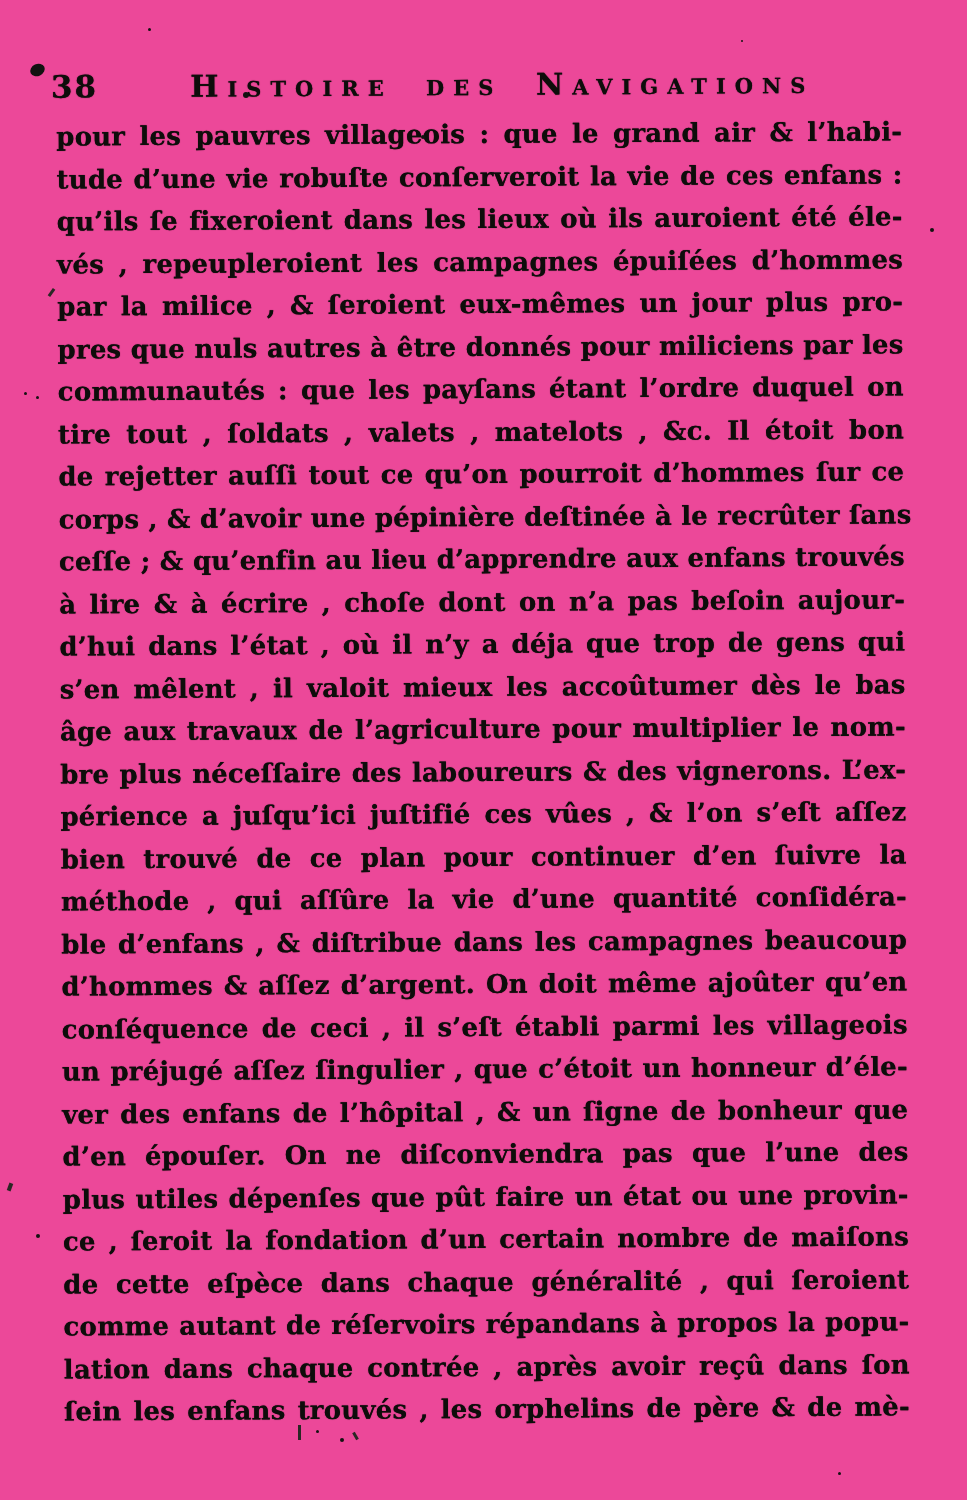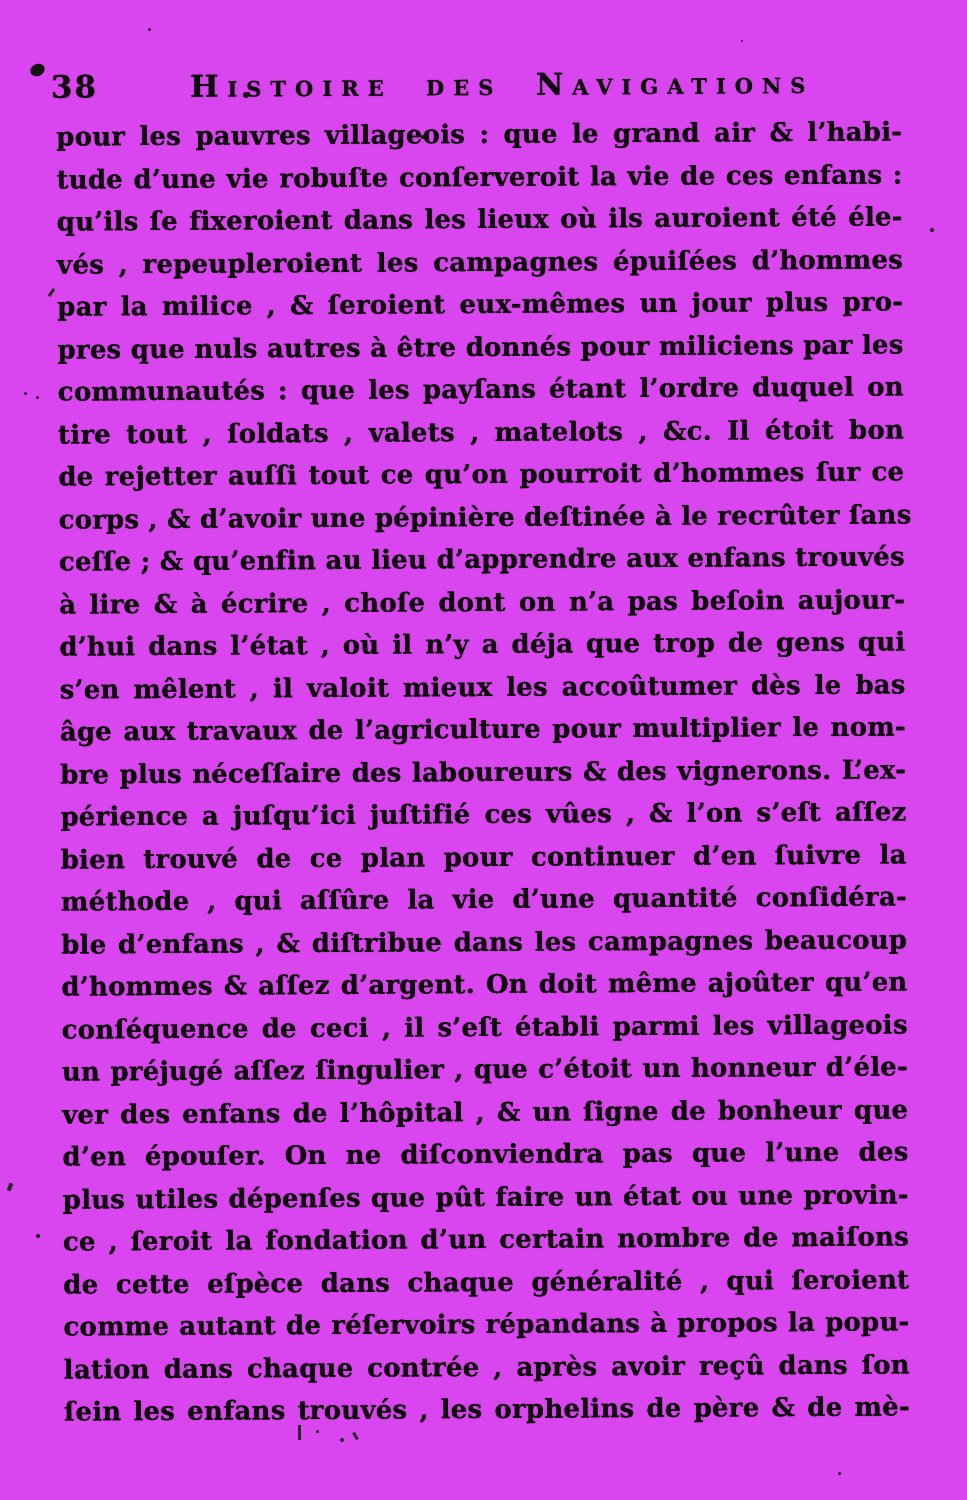--- a/index.html
+++ b/index.html
@@ -4,21 +4,21 @@
 <style>
   html, body {
     margin: 0;
     padding: 0;
     background: #fcfcfa;
   }
   .page {
     position: relative;
     width: 967px;
     height: 1500px;
-    background: #d946ef;
+    background: #ec4899;
     overflow: hidden;
     font-family: "DejaVu Serif", serif;
     color: #0e0d0b;
   }
   .content {
     position: absolute;
     left: 0; top: 0; right: 0; bottom: 0;
     transform: rotate(-0.35deg);
   }
   .header {

